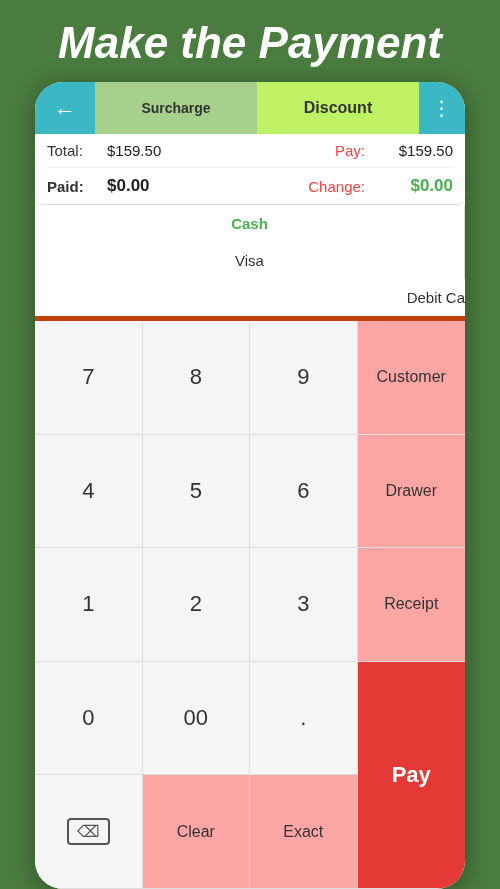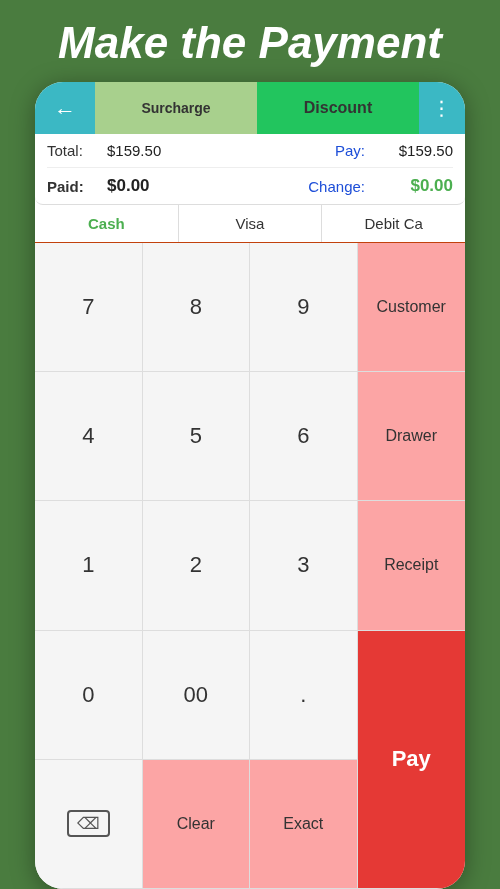--- a/index.html
+++ b/index.html
@@ -62,21 +62,21 @@
       display: flex;
       align-items: center;
       justify-content: center;
       font-size: 14px;
       font-weight: bold;
       color: #333;
       cursor: pointer;
     }
 
     #discount-btn {
-      background: #22c55e;
+      background: #bef264;
       flex: 1;
       display: flex;
       align-items: center;
       justify-content: center;
       font-size: 16px;
       font-weight: bold;
       color: #333;
       cursor: pointer;
     }
 
@@ -122,21 +122,21 @@
 
     .info-value {
       font-size: 15px;
       color: #222;
       font-weight: normal;
       flex: 1;
     }
 
     .info-label-right {
       font-size: 15px;
-      color: #1d4ed8;
+      color: #ef4444;
       width: 80px;
       text-align: right;
       margin-right: 8px;
     }
 
     .info-value-right {
       font-size: 15px;
       color: #222;
       width: 80px;
       text-align: right;
@@ -150,35 +150,37 @@
 
     .info-value-green {
       font-size: 17px;
       font-weight: bold;
       color: #4caf50;
     }
 
     
     #payment-tabs {
       display: flex;
-      border-bottom: 1px solid #c2410c;
+      border-bottom: 5px solid #c2410c;
+      flex-direction: column;
     }
 
     .pay-tab {
       flex: 1;
       padding: 10px 0;
       text-align: center;
       font-size: 15px;
       color: #333;
       cursor: pointer;
       border-right: 1px solid #ddd;
     }
 
     .pay-tab:last-child {
       border-right: none;
+      text-align: right;
     }
 
     .pay-tab.active {
       color: #4caf50;
       font-weight: bold;
     }
 
     
     #numpad {
       display: grid;

